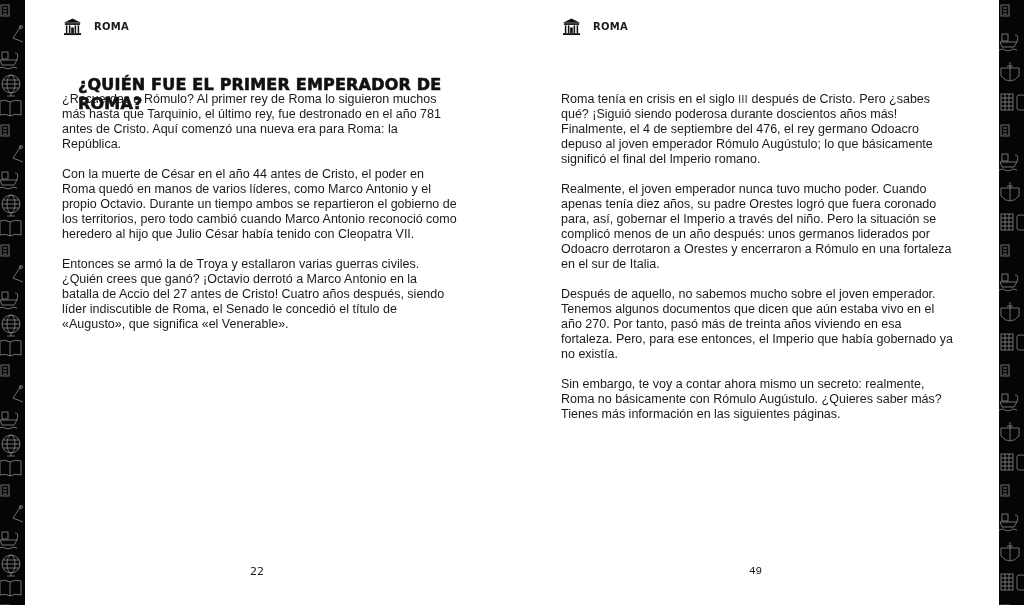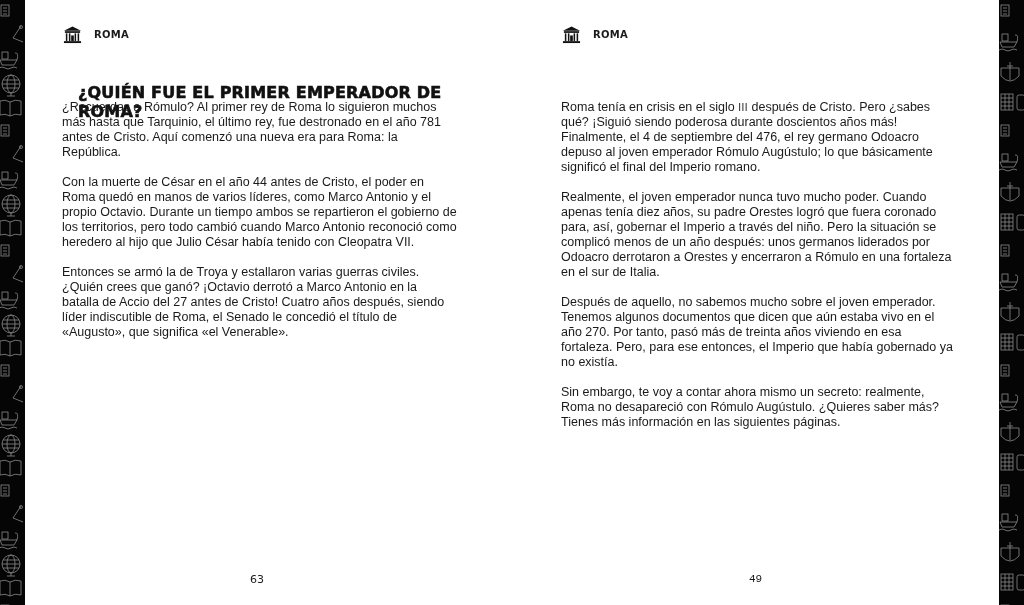--- a/index.html
+++ b/index.html
@@ -10,21 +10,21 @@
     color: #1a1a1a;
   }
   .band {
     position: absolute; top: 0; width: 25px; height: 605px; background: #050505;
     overflow: hidden;
   }
   .band.left { left: 0; }
   .band.right { right: 0; }
   .band svg { position: absolute; top: 0; left: 0; }
   .page {
-    position: absolute; top: 8px; height: 451px;
+    position: absolute; top: 0; height: 451px;
   }
   .page.left { left: 25px; width: 487px; }
   .page.right { left: 512px; width: 487px; }
   .running-head {
     position: absolute; top: 17px; display: flex; align-items: center;
   }
   .page.left .running-head { left: 38px; }
   .page.right .running-head { left: 50px; }
   .temple-icon { width: 19px; height: 19px; margin-right: 12px; }
   .running-head .label {
@@ -371,37 +371,37 @@
       <rect x="1" y="17" width="18" height="2" fill="#111"></rect>
     </svg>
     <span class="label">ROMA</span>
   </div>
   <h1 class="title">¿QUIÉN FUE EL PRIMER EMPERADOR DE ROMA?</h1>
   <div class="body-text">
     <p>¿Recuerdas a Rómulo? Al primer rey de Roma lo siguieron muchos más hasta que Tarquinio, el último rey, fue destronado en el año 781 antes de Cristo. Aquí comenzó una nueva era para Roma: la República.</p>
     <p>Con la muerte de César en el año 44 antes de Cristo, el poder en Roma quedó en manos de varios líderes, como Marco Antonio y el propio Octavio. Durante un tiempo ambos se repartieron el gobierno de los territorios, pero todo cambió cuando Marco Antonio reconoció como heredero al hijo que Julio César había tenido con Cleopatra VII.</p>
     <p>Entonces se armó la de Troya y estallaron varias guerras civiles. ¿Quién crees que ganó? ¡Octavio derrotó a Marco Antonio en la batalla de Accio del 27 antes de Cristo! Cuatro años después, siendo líder indiscutible de Roma, el Senado le concedió el título de «Augusto», que significa «el Venerable».</p>
   </div>
-  <div class="folio">63</div>
+  <div class="folio">22</div>
 </div>
 
 <div class="page right">
   <div class="running-head">
     <svg class="temple-icon" viewBox="0 0 20 20">
       <path d="M1 6 L10 1.5 L19 6 Z" fill="#111"></path>
       <rect x="2" y="6.5" width="16" height="1.8" fill="#111"></rect>
       <rect x="3" y="8.8" width="1.6" height="8" fill="#111"></rect>
       <rect x="6.2" y="8.8" width="1.6" height="8" fill="#111"></rect>
       <rect x="12.2" y="8.8" width="1.6" height="8" fill="#111"></rect>
       <rect x="15.4" y="8.8" width="1.6" height="8" fill="#111"></rect>
       <rect x="8.6" y="11" width="2.8" height="5.8" fill="#111"></rect>
       <rect x="1" y="17" width="18" height="2" fill="#111"></rect>
     </svg>
     <span class="label">ROMA</span>
   </div>
   <div class="body-text">
     <p><span>Roma tenía en crisis en el siglo </span><span class="smallcaps">III</span><span> después de Cristo. Pero ¿sabes qué? ¡Siguió siendo poderosa durante doscientos años más! Finalmente, el 4 de septiembre del 476, el rey germano Odoacro depuso al joven emperador Rómulo Augústulo; lo que básicamente significó el final del Imperio romano.</span></p>
     <p>Realmente, el joven emperador nunca tuvo mucho poder. Cuando apenas tenía diez años, su padre Orestes logró que fuera coronado para, así, gobernar el Imperio a través del niño. Pero la situación se complicó menos de un año después: unos germanos liderados por Odoacro derrotaron a Orestes y encerraron a Rómulo en una fortaleza en el sur de Italia.</p>
     <p>Después de aquello, no sabemos mucho sobre el joven emperador. Tenemos algunos documentos que dicen que aún estaba vivo en el año 270. Por tanto, pasó más de treinta años viviendo en esa fortaleza. Pero, para ese entonces, el Imperio que había gobernado ya no existía.</p>
-    <p>Sin embargo, te voy a contar ahora mismo un secreto: realmente, Roma no desapareció con Rómulo Augústulo. ¿Quieres saber más? Tienes más información en las siguientes páginas.</p>
+    <p>Sin embargo, te voy a contar ahora mismo un secreto: realmente, Roma no básicamente con Rómulo Augústulo. ¿Quieres saber más? Tienes más información en las siguientes páginas.</p>
   </div>
   <div class="folio">49</div>
 </div>
 
 </body></html>

